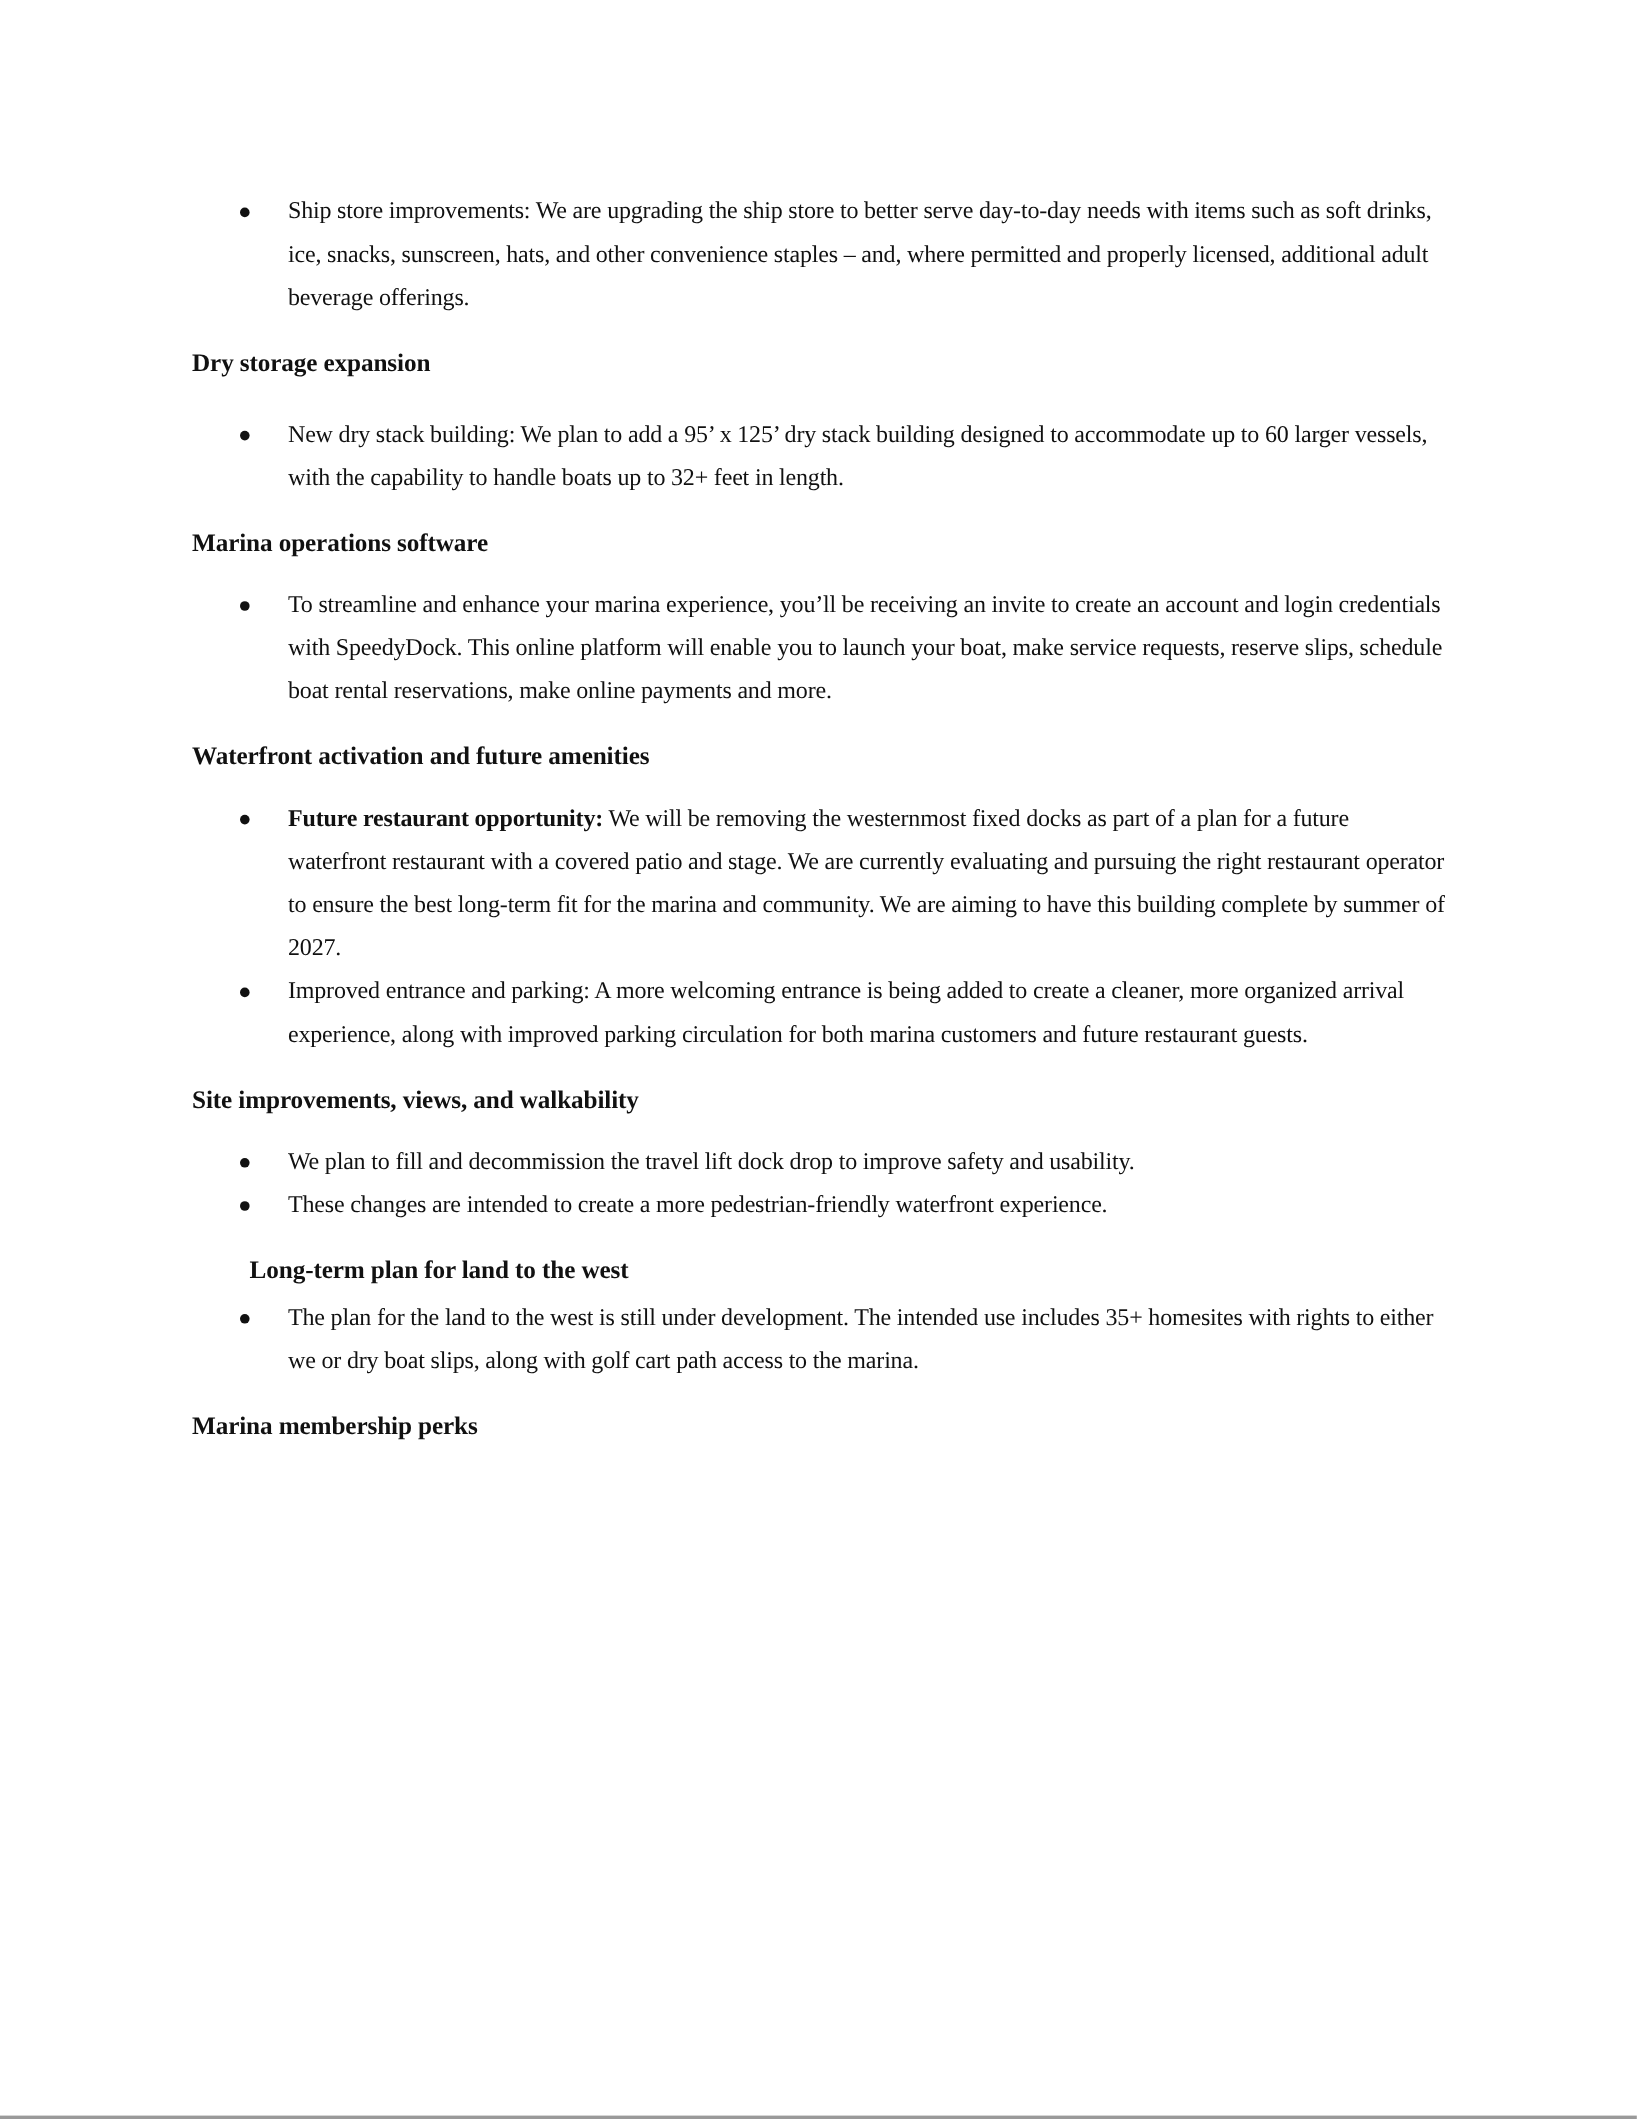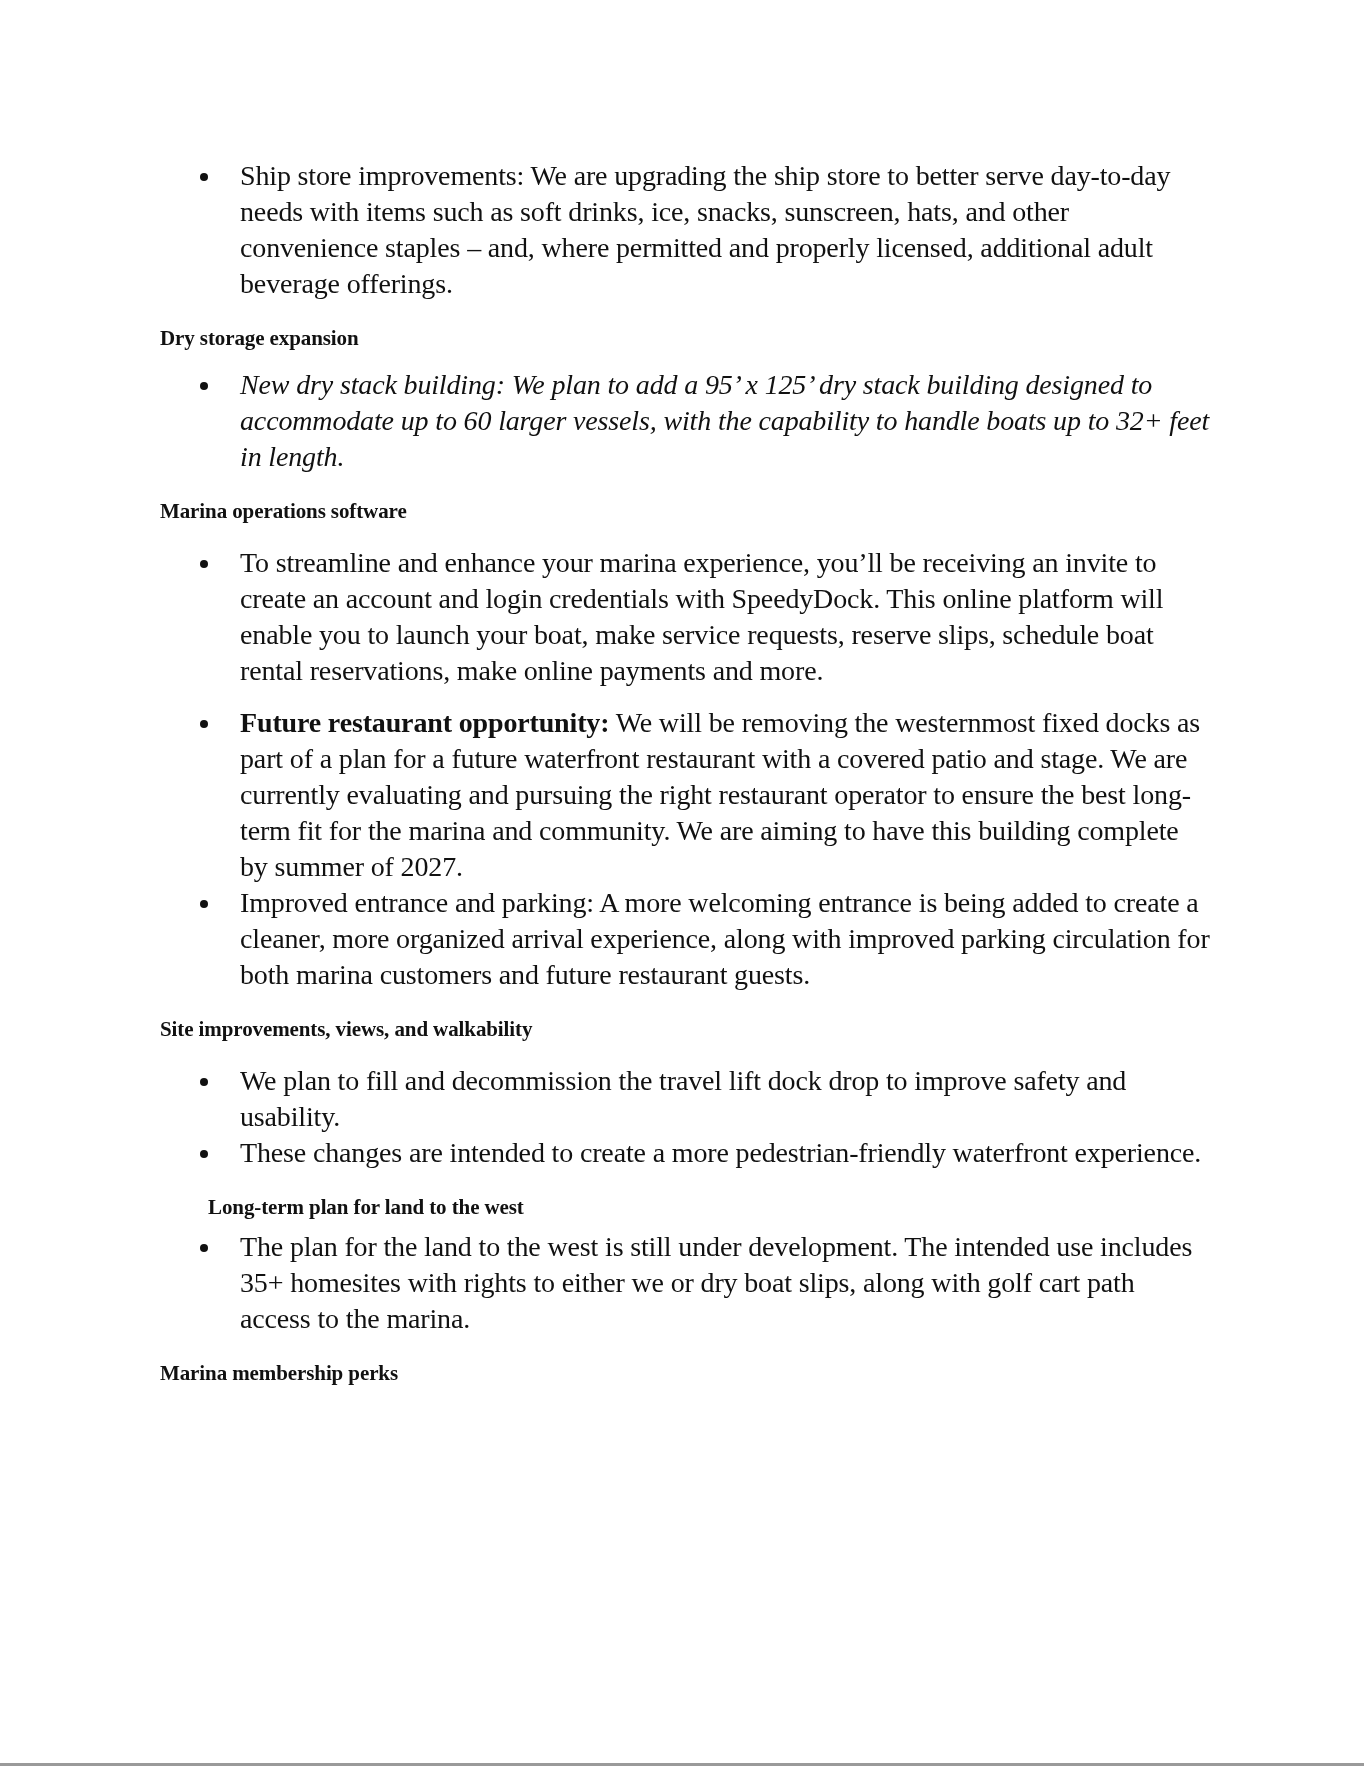--- a/index.html
+++ b/index.html
@@ -14,48 +14,49 @@
   .content { position: absolute; left: 160px; top: 158px; width: 1050px; }
   .section-heading {
     font-weight: bold; font-size: 21px; line-height: 36px;
     margin: 0; padding: 0; letter-spacing: -0.1px;
   }
   ul.bullets {
     list-style: none; margin: 0; padding: 0;
   }
   ul.bullets li {
     position: relative; padding-left: 80px;
-    font-size: 28px; line-height: 36px; letter-spacing: -0.15px;
+    font-size: 20px; line-height: 36px; letter-spacing: -0.15px;
   }
   ul.bullets li .bullet {
     position: absolute; left: 40px; top: 15px;
     width: 8px; height: 8px; border-radius: 50%; background: #111;
   }
   .b { font-weight: bold; }
 </style>
 </head>
 <body>
 
 <div class="page">
   <div class="content">
 
     <ul class="bullets">
       <li><span class="bullet"></span><span>Ship store improvements: We are upgrading the ship store to better serve day-to-day needs with items such as soft drinks, ice, snacks, sunscreen, hats, and other convenience staples – and, where permitted and properly licensed, additional adult beverage offerings.</span></li>
     </ul>
 
     <h2 class="section-heading" style="margin-top:18px;">Dry storage expansion</h2>
-    <ul class="bullets" style="margin-top:11px;font-style:italic;">
+    <ul class="bullets" style="margin-top:24px;">
       <li><span class="bullet"></span><span>New dry stack building: We plan to add a 95’ x 125’ dry stack building designed to accommodate up to 60 larger vessels, with the capability to handle boats up to 32+ feet in length.</span></li>
     </ul>
 
     <h2 class="section-heading" style="margin-top:18px;">Marina operations software</h2>
     <ul class="bullets" style="margin-top:16px;">
       <li><span class="bullet"></span><span>To streamline and enhance your marina experience, you’ll be receiving an invite to create an account and login credentials with SpeedyDock.  This online platform will enable you to launch your boat, make service requests, reserve slips, schedule boat rental reservations, make online payments and more.</span></li>
     </ul>
 
+    <h2 class="section-heading" style="margin-top:18px;">Waterfront activation and future amenities</h2>
     <ul class="bullets" style="margin-top:16px;">
       <li><span class="bullet"></span><span class="b">Future restaurant opportunity:</span><span> We will be removing the westernmost fixed docks as part of a plan for a future waterfront restaurant with a covered patio and stage.  We are currently evaluating and pursuing the right restaurant operator to ensure the best long-term fit for the marina and community.  We are aiming to have this building complete by summer of 2027.</span></li>
       <li><span class="bullet"></span><span>Improved entrance and parking: A more welcoming entrance is being added to create a cleaner, more organized arrival experience, along with improved parking circulation for both marina customers and future restaurant guests.</span></li>
     </ul>
 
     <h2 class="section-heading" style="margin-top:18px;">Site improvements, views, and walkability</h2>
     <ul class="bullets" style="margin-top:16px;">
       <li><span class="bullet"></span><span>We plan to fill and decommission the travel lift dock drop to improve safety and usability.</span></li>
       <li><span class="bullet"></span><span>These changes are intended to create a more pedestrian-friendly waterfront experience.</span></li>
     </ul>

